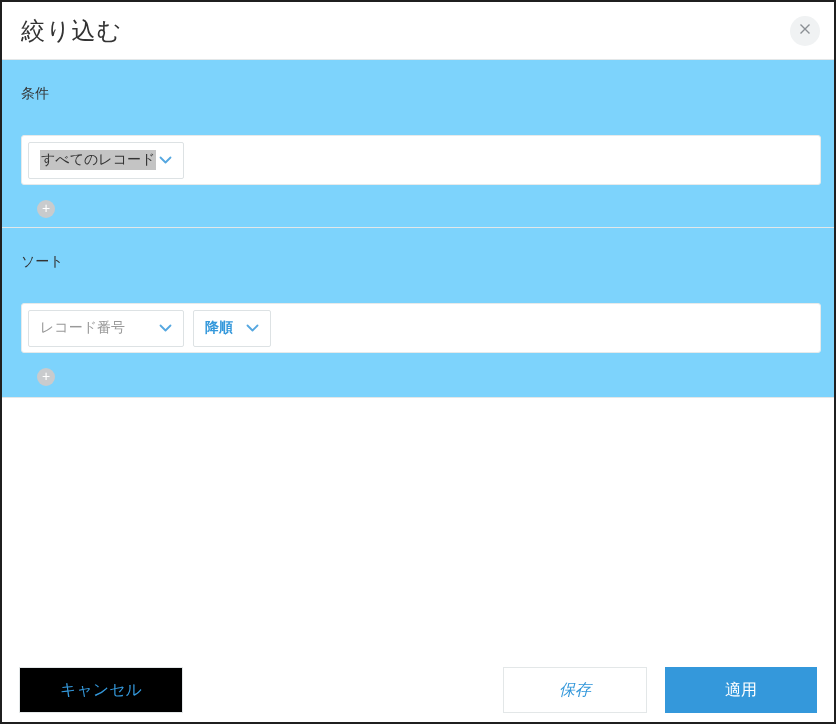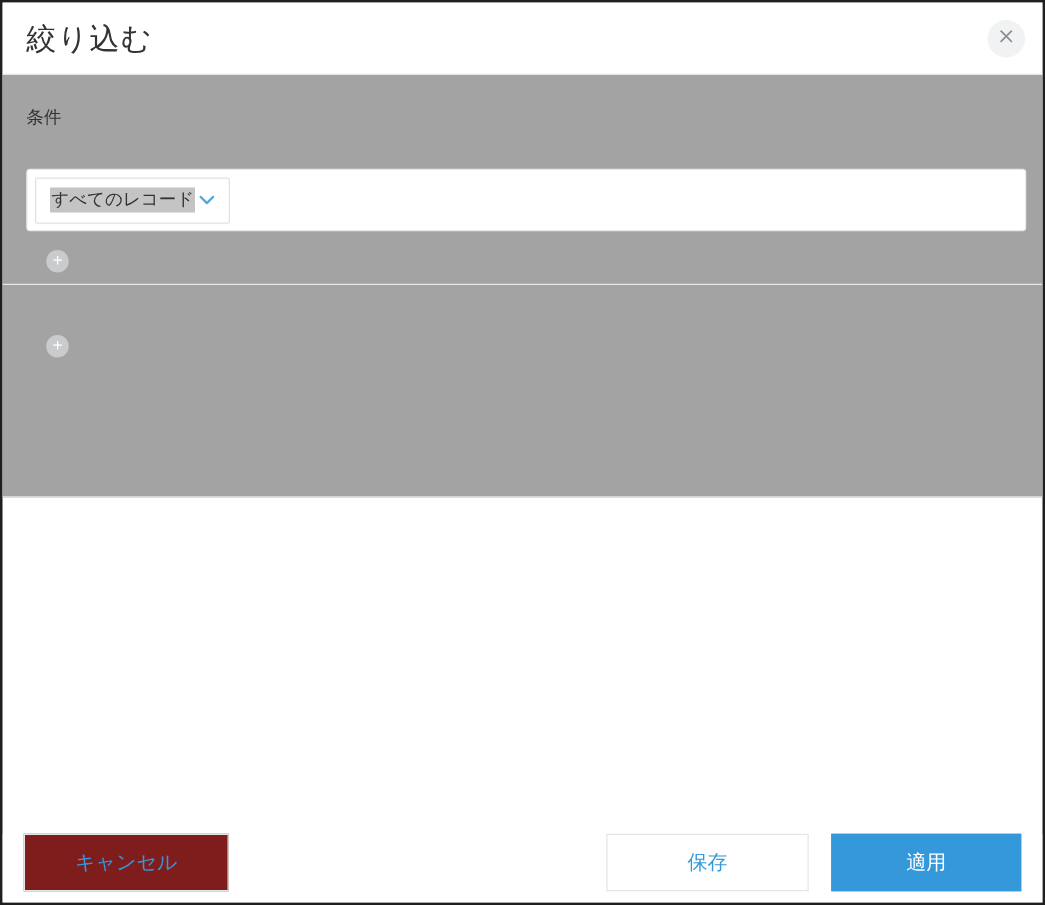--- a/index.html
+++ b/index.html
@@ -39,21 +39,21 @@
     border-radius: 50%;
     background: #f0f2f3;
     border: none;
     display: flex;
     align-items: center;
     justify-content: center;
     cursor: pointer;
   }
   
   .section {
-    background: #a3a3a3;
+    background: #7dd3fc;
     border-bottom: 1px solid #e3e7e8;
     padding: 25px 13px 0 19px;
   }
   .section-condition { height: 168px; }
   .section-sort { height: 170px; }
   .section-label {
     font-size: 14px;
     color: #333;
     margin-bottom: 11px;
   }
@@ -123,26 +123,26 @@
   .btn {
     height: 46px;
     font-size: 16px;
     display: flex;
     align-items: center;
     justify-content: center;
     cursor: pointer;
     font-family: inherit;
   }
   .btn-secondary {
-    background: #7f1d1d;
+    background: #000000;
     border: 1px solid #e3e7e8;
     color: #3498db;
   }
   .btn-cancel { width: 164px; }
-  .btn-save { width: 162px; background: #fff; }
+  .btn-save { width: 144px; background: #fff; font-style: italic; }
   .btn-apply {
     width: 152px;
     background: #3498db;
     border: 1px solid #3498db;
     color: #fff;
   }
   .footer-right { display: flex; gap: 18px; }
 </style>
 </head>
 <body>
@@ -171,20 +171,39 @@
           </svg>
         </span>
       </div>
     </div>
     <button class="add-btn">
       <span>+</span>
     </button>
   </div>
 
   <div class="section section-sort">
+    <div class="section-label">ソート</div>
+    <div class="row-box">
+      <div class="dropdown dropdown-field">
+        <span class="dd-value-muted">レコード番号</span>
+        <span class="chevron">
+          <svg width="13" height="9" viewBox="0 0 13 9">
+            <path d="M1.5 1.5 L6.5 6.5 L11.5 1.5" stroke="#55a7e0" stroke-width="1.8" fill="none" stroke-linecap="round" stroke-linejoin="round"></path>
+          </svg>
+        </span>
+      </div>
+      <div class="dropdown dropdown-order">
+        <span class="dd-value-accent">降順</span>
+        <span class="chevron">
+          <svg width="13" height="9" viewBox="0 0 13 9">
+            <path d="M1.5 1.5 L6.5 6.5 L11.5 1.5" stroke="#55a7e0" stroke-width="1.8" fill="none" stroke-linecap="round" stroke-linejoin="round"></path>
+          </svg>
+        </span>
+      </div>
+    </div>
     <button class="add-btn">
       <span>+</span>
     </button>
   </div>
 
   <div class="dialog-footer">
     <button class="btn btn-secondary btn-cancel">キャンセル</button>
     <div class="footer-right">
       <button class="btn btn-secondary btn-save">保存</button>
       <button class="btn btn-apply">適用</button>

